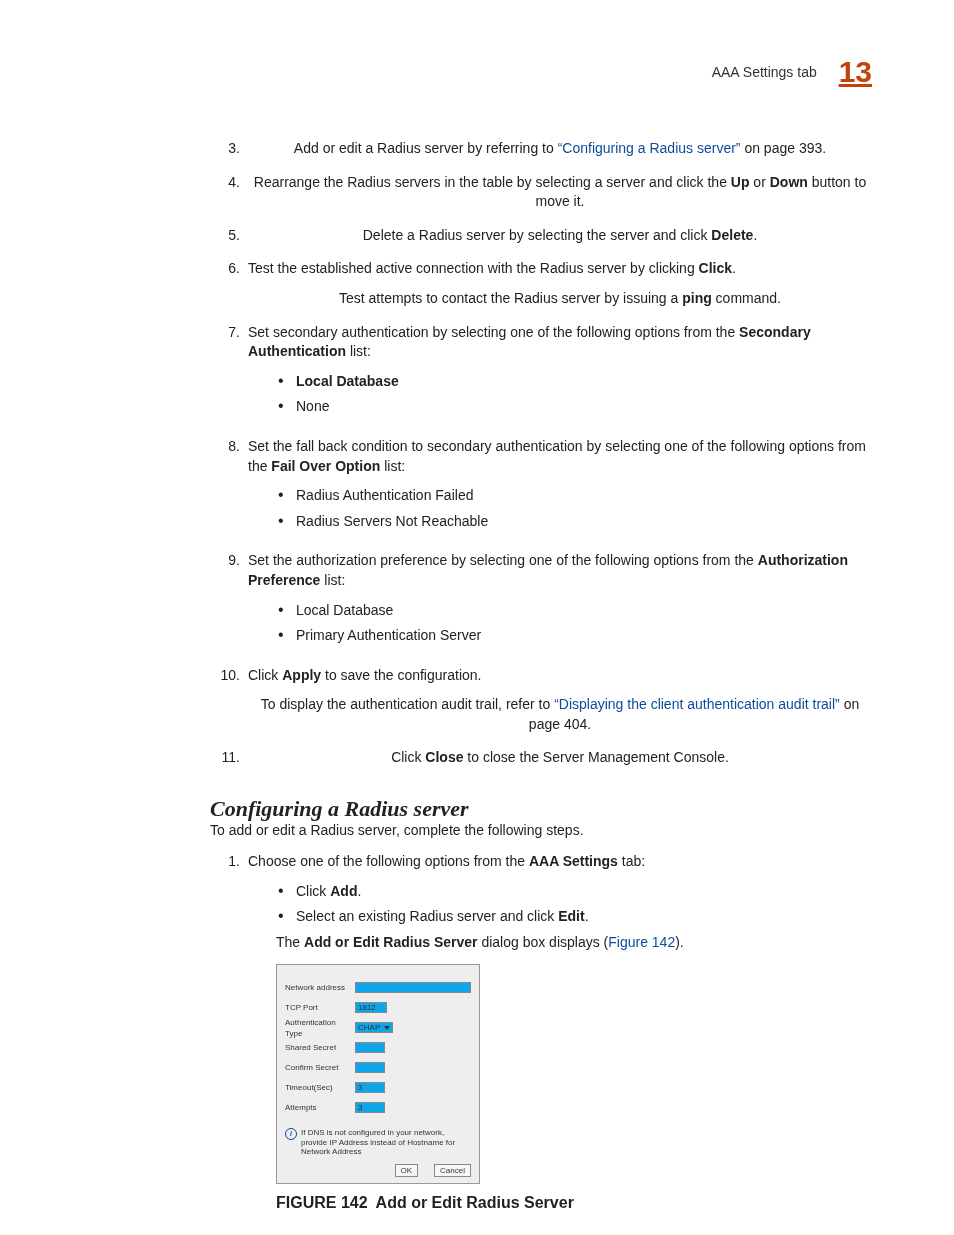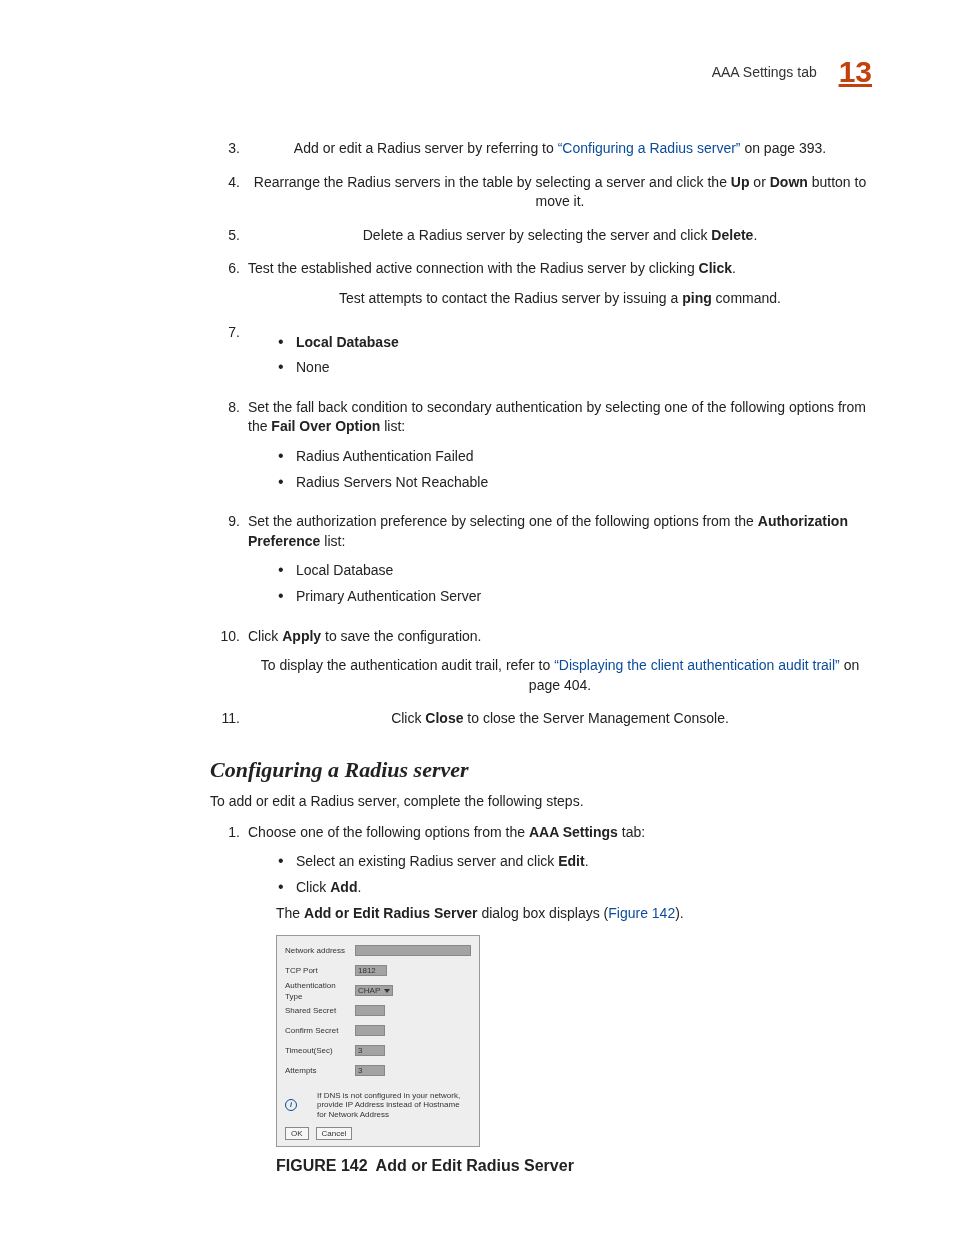--- a/index.html
+++ b/index.html
@@ -66,47 +66,47 @@
     line-height: 1;
     top: 1px;
   }
   a.link { color: #0a4c9b; text-decoration: none; }
   .bold { font-weight: 700; }
   h3.subhead {
     font-style: italic;
     font-family: "Times New Roman", Times, serif;
     font-size: 22px;
     font-weight: 700;
-    margin: 28px 0 10px 0;
+    margin: 28px 0 0 0;
     color: #222;
   }
   .intro { margin: 0 0 14px 0; }
   
   .dialog {
     width: 186px;
     border: 1px solid #999;
     background: #eee;
     font-size: 8px;
     color: #333;
-    padding: 8px 8px 6px 8px;
+    padding: 16px 8px 6px 8px;
     margin-top: 12px;
     margin-left: 28px;
   }
   .dialog .row {
     display: flex;
     align-items: center;
     margin-bottom: 7px;
     height: 13px;
   }
   .dialog .lbl {
     width: 70px;
     flex-shrink: 0;
   }
   .dialog .inp {
-    background: #a3a3a3;
+    background: #0ea5e9;
     border: 1px solid #888;
     height: 11px;
     box-sizing: border-box;
     padding: 0 2px;
     display: flex;
     align-items: center;
   }
   .dialog .w-full { flex: 1; }
   .dialog .w-32 { width: 32px; }
   .dialog .w-30 { width: 30px; }
@@ -119,40 +119,40 @@
     position: absolute;
     right: 2px;
     top: 3px;
     width: 0; height: 0;
     border-left: 3px solid transparent;
     border-right: 3px solid transparent;
     border-top: 4px solid #333;
   }
   .dialog .note {
     display: flex;
-    align-items: center;
-    gap: 20px;
+    align-items: flex-start;
+    gap: 4px;
     margin-top: 14px;
     line-height: 1.15;
   }
   .dialog .info-icon {
     width: 10px; height: 10px;
     border-radius: 50%;
     border: 1px solid #0a4c9b;
     color: #0a4c9b;
     font-size: 7px;
     font-weight: 700;
     display: flex; align-items: center; justify-content: center;
     flex-shrink: 0;
     font-style: italic;
   }
   .dialog .buttons {
     display: flex;
-    justify-content: flex-start;
-    gap: 7px;
+    justify-content: flex-end;
+    gap: 16px;
     margin-top: 8px;
   }
   .dialog .btn {
     border: 1px solid #888;
     background: #f6f6f6;
     font-size: 8px;
     padding: 1px 5px;
     height: 13px;
     box-sizing: border-box;
     display: flex; align-items: center;
@@ -202,20 +202,21 @@
     <li>
       <span class="num">6.</span>
       <div class="content">
         <p><span>Test the established active connection with the Radius server by clicking </span><span class="bold">Click</span><span>.</span></p>
         <p><span>Test attempts to contact the Radius server by issuing a </span><span class="bold">ping</span><span> command.</span></p>
       </div>
     </li>
     <li>
       <span class="num">7.</span>
       <div class="content">
+        <p><span>Set secondary authentication by selecting one of the following options from the </span><span class="bold">Secondary Authentication</span><span> list:</span></p>
         <ul class="bullets">
           <li><span class="bold">Local Database</span></li>
           <li><span>None</span></li>
         </ul>
       </div>
     </li>
     <li>
       <span class="num">8.</span>
       <div class="content">
         <p><span>Set the fall back condition to secondary authentication by selecting one of the following options from the </span><span class="bold">Fail Over Option</span><span> list:</span></p>
@@ -252,22 +253,22 @@
 
   <h3 class="subhead">Configuring a Radius server</h3>
   <p class="intro">To add or edit a Radius server, complete the following steps.</p>
 
   <ol class="steps">
     <li>
       <span class="num">1.</span>
       <div class="content">
         <p><span>Choose one of the following options from the </span><span class="bold">AAA Settings</span><span> tab:</span></p>
         <ul class="bullets">
+          <li><span>Click </span><span class="bold">Add</span><span>.</span></li>
           <li><span>Select an existing Radius server and click </span><span class="bold">Edit</span><span>.</span></li>
-          <li><span>Click </span><span class="bold">Add</span><span>.</span></li>
         </ul>
         <p style="margin-left:28px;"><span>The </span><span class="bold">Add or Edit Radius Server</span><span> dialog box displays (</span><a class="link">Figure 142</a><span>).</span></p>
 
         <div class="dialog">
           <div class="row">
             <span class="lbl">Network address</span>
             <span class="inp w-full"></span>
           </div>
           <div class="row">
             <span class="lbl">TCP Port</span>

